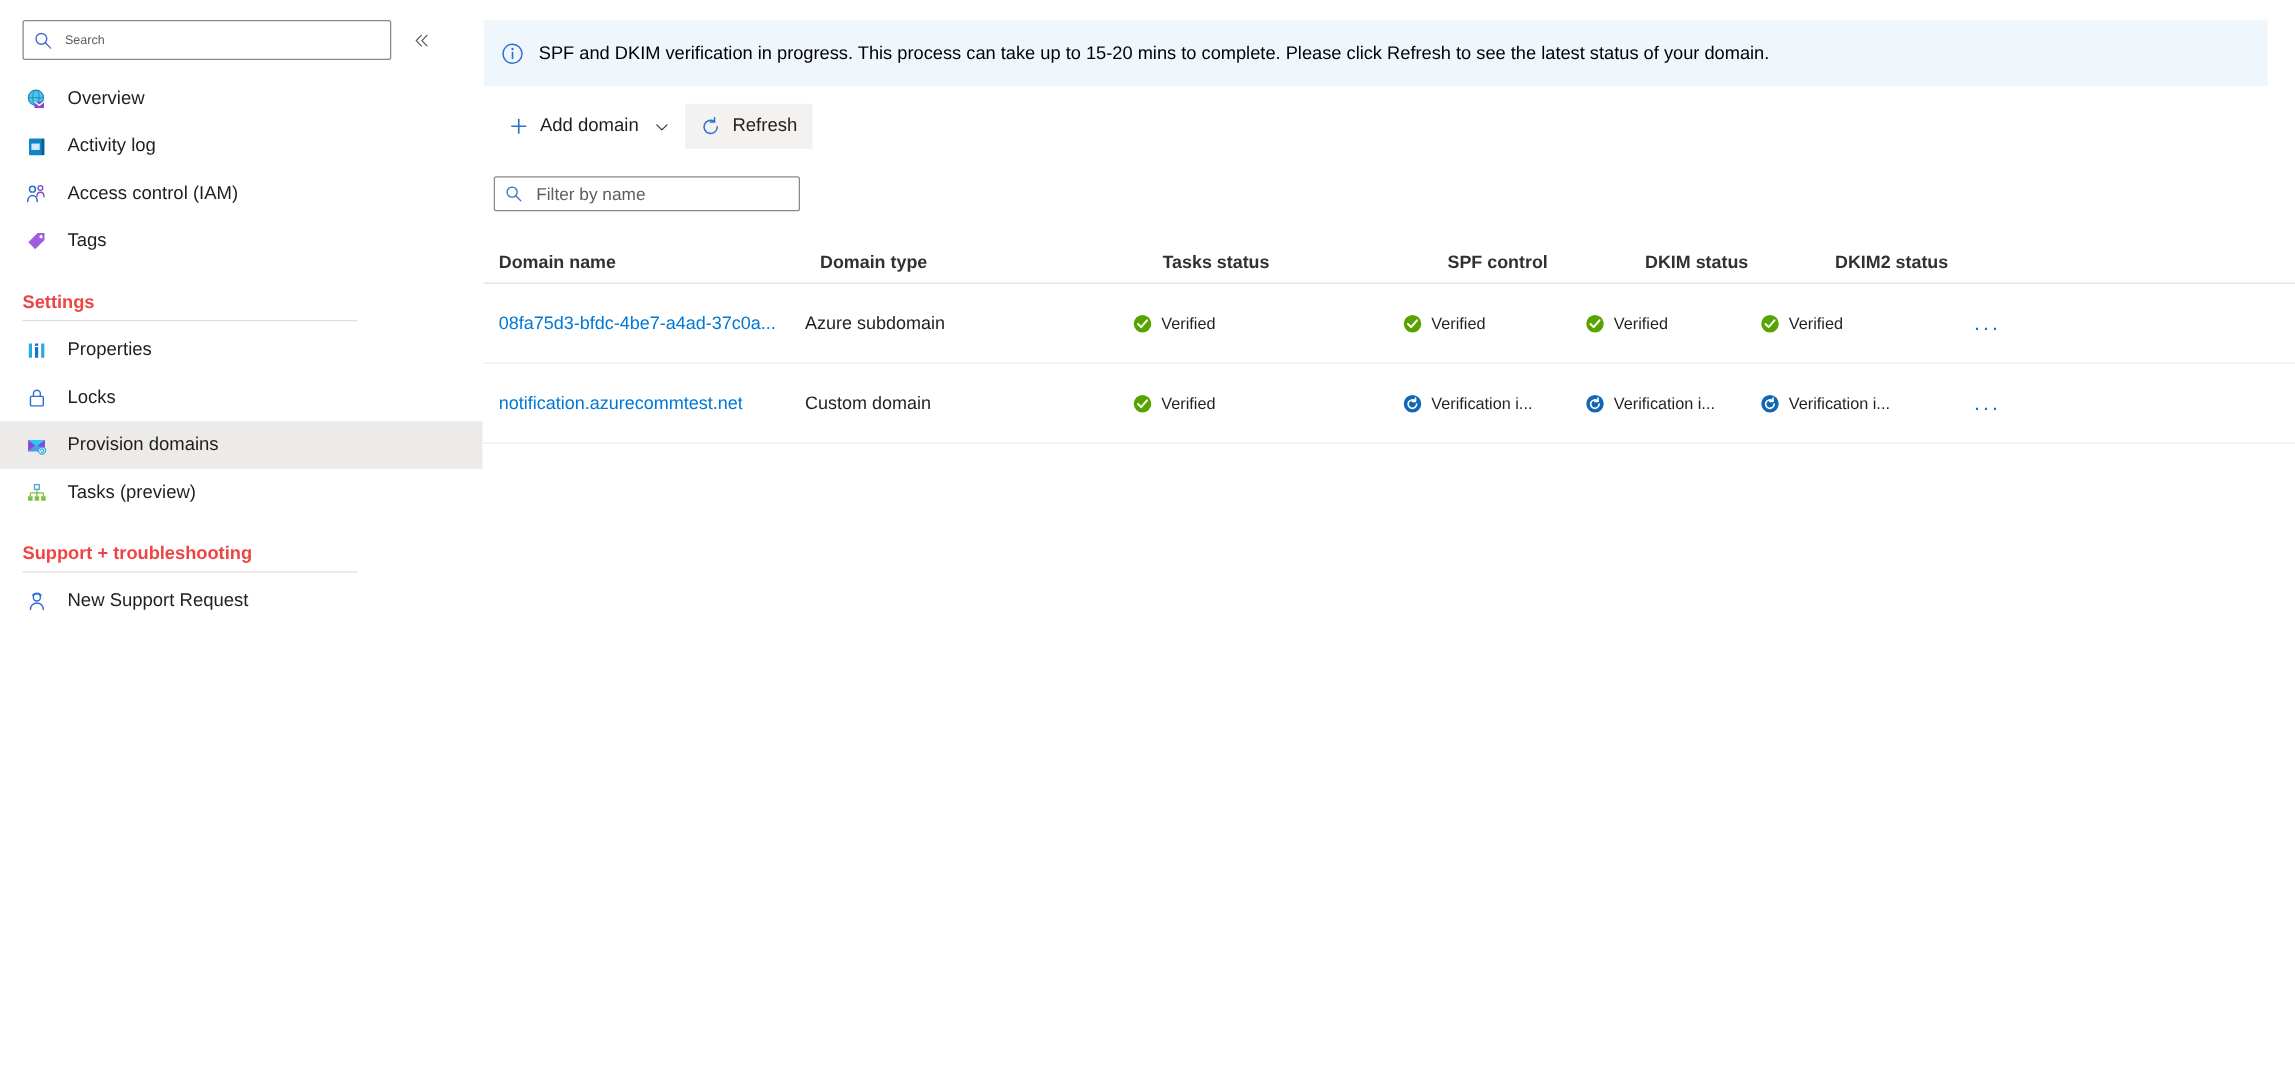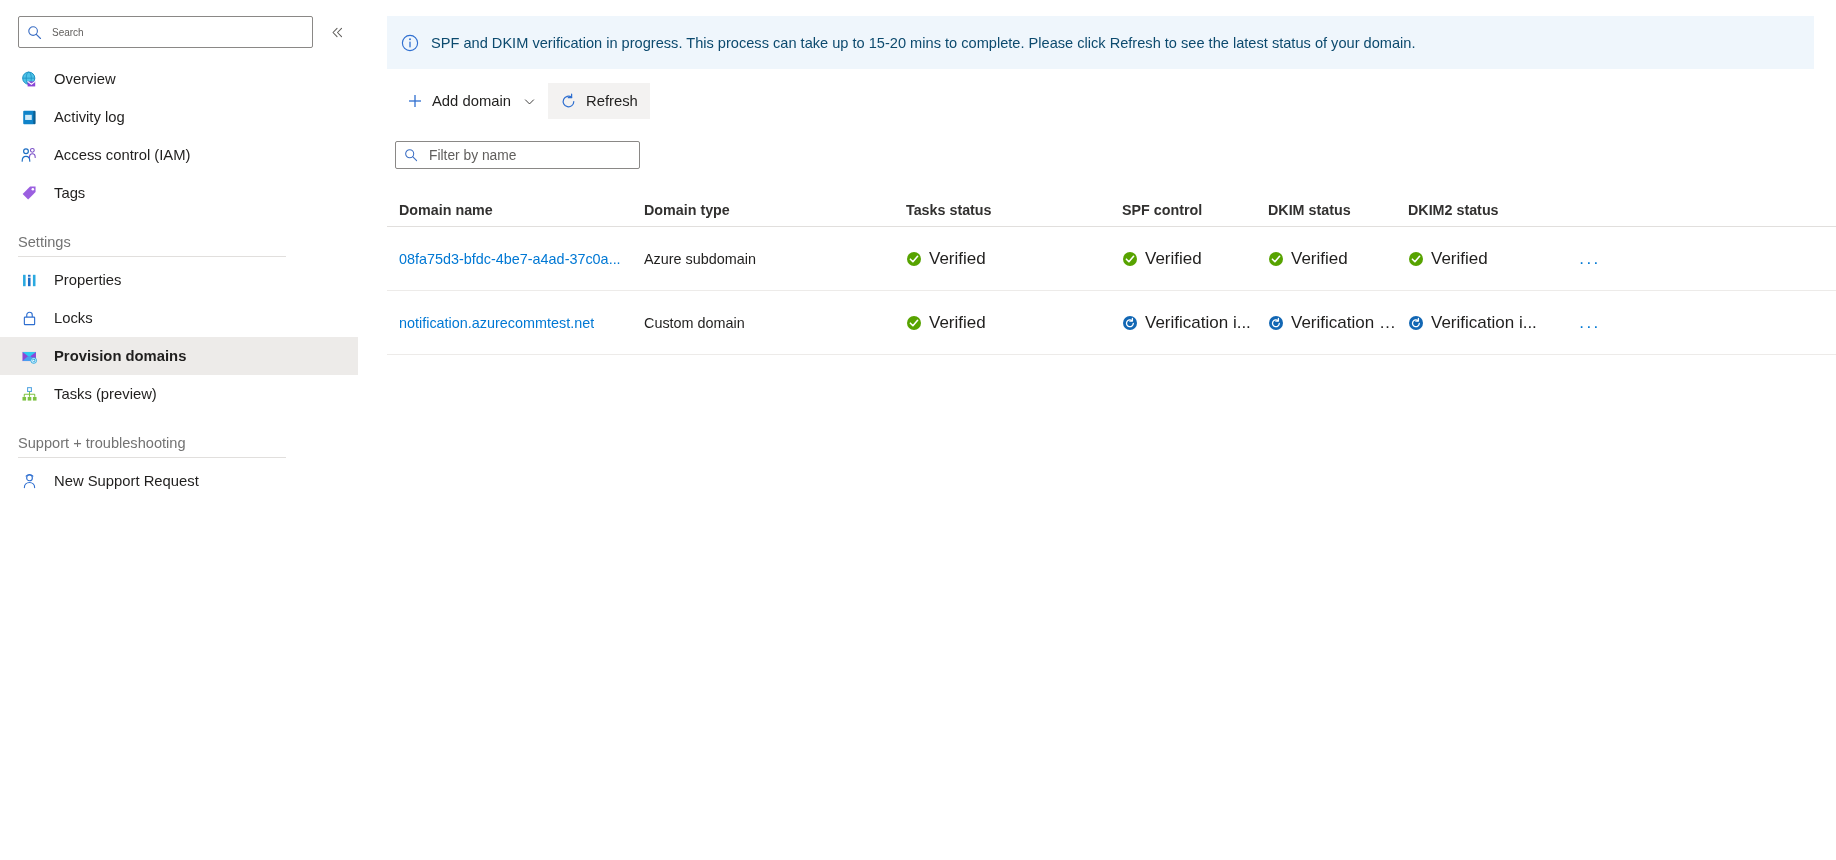--- a/index.html
+++ b/index.html
@@ -61,34 +61,34 @@
   .nav-list { margin-top: 12px; }
   .nav-item {
     display: flex;
     align-items: center;
     height: 38px;
     padding-left: 18px;
     cursor: pointer;
     font-size: 14.8px;
     color: #201f1e;
   }
-  .nav-item.selected { background: #edebe9; width: 358px; font-weight: bold; }
+  .nav-item.selected { background: #edebe9; width: 386px; }
   .nav-item .ico {
     width: 22px; height: 22px;
     margin-right: 14px;
     display: flex; align-items: center; justify-content: center;
     flex: 0 0 22px;
   }
   .nav-label { white-space: nowrap; }
 
   .nav-group { margin-top: 22px; padding-left: 18px; padding-right: 100px; }
   .nav-group-title {
     font-size: 14.6px;
-    font-weight: normal;
-    color: #737373;
+    font-weight: bold;
+    color: #ef4444;
     margin-bottom: 6px;
   }
   .nav-group-rule {
     height: 1px;
     background: #e1dfdd;
     width: 268px;
     margin-bottom: 4px;
   }
 
   
@@ -104,21 +104,21 @@
     width: 1427px;
     min-height: 53px;
     background: #eff6fc;
     display: flex;
     align-items: center;
     padding: 10px 16px 10px 13px;
   }
   .banner .info-ico { flex: 0 0 20px; margin-right: 11px; display: flex; }
   .banner-text {
     font-size: 14.6px;
-    color: #0c4a6e;
+    color: #000000;
     line-height: 20px;
   }
 
   .cmdbar {
     display: flex;
     align-items: center;
     height: 44px;
     margin-top: 10px;
     padding-left: 8px;
   }
@@ -164,20 +164,21 @@
   
   .grid { margin-top: 24px; width: 1449px; }
   .grid-row {
     display: flex;
     align-items: center;
     border-bottom: 1px solid #edebe9;
   }
   .grid-head {
     height: 34px;
     border-bottom: 1px solid #e1dfdd;
+    gap: 12px;
   }
   .grid-head .cell {
     font-size: 14.3px;
     font-weight: bold;
     color: #323130;
   }
   .grid-body-row { height: 64px; }
   .cell {
     font-size: 14.4px;
     color: #201f1e;
@@ -202,21 +203,21 @@
     max-width: 100%;
     overflow: hidden;
     text-overflow: ellipsis;
     white-space: nowrap;
     vertical-align: middle;
   }
 
   .status { display: flex; align-items: center; white-space: nowrap; overflow: hidden; }
   .status .sico { flex: 0 0 16px; margin-right: 7px; display: flex; }
   .status .stext {
-    font-size: 17px;
+    font-size: 13px;
     color: #201f1e;
     overflow: hidden;
     text-overflow: ellipsis;
     white-space: nowrap;
   }
 
   .more-btn {
     width: 30px; height: 30px;
     display: flex; align-items: center; justify-content: center;
     cursor: pointer;

